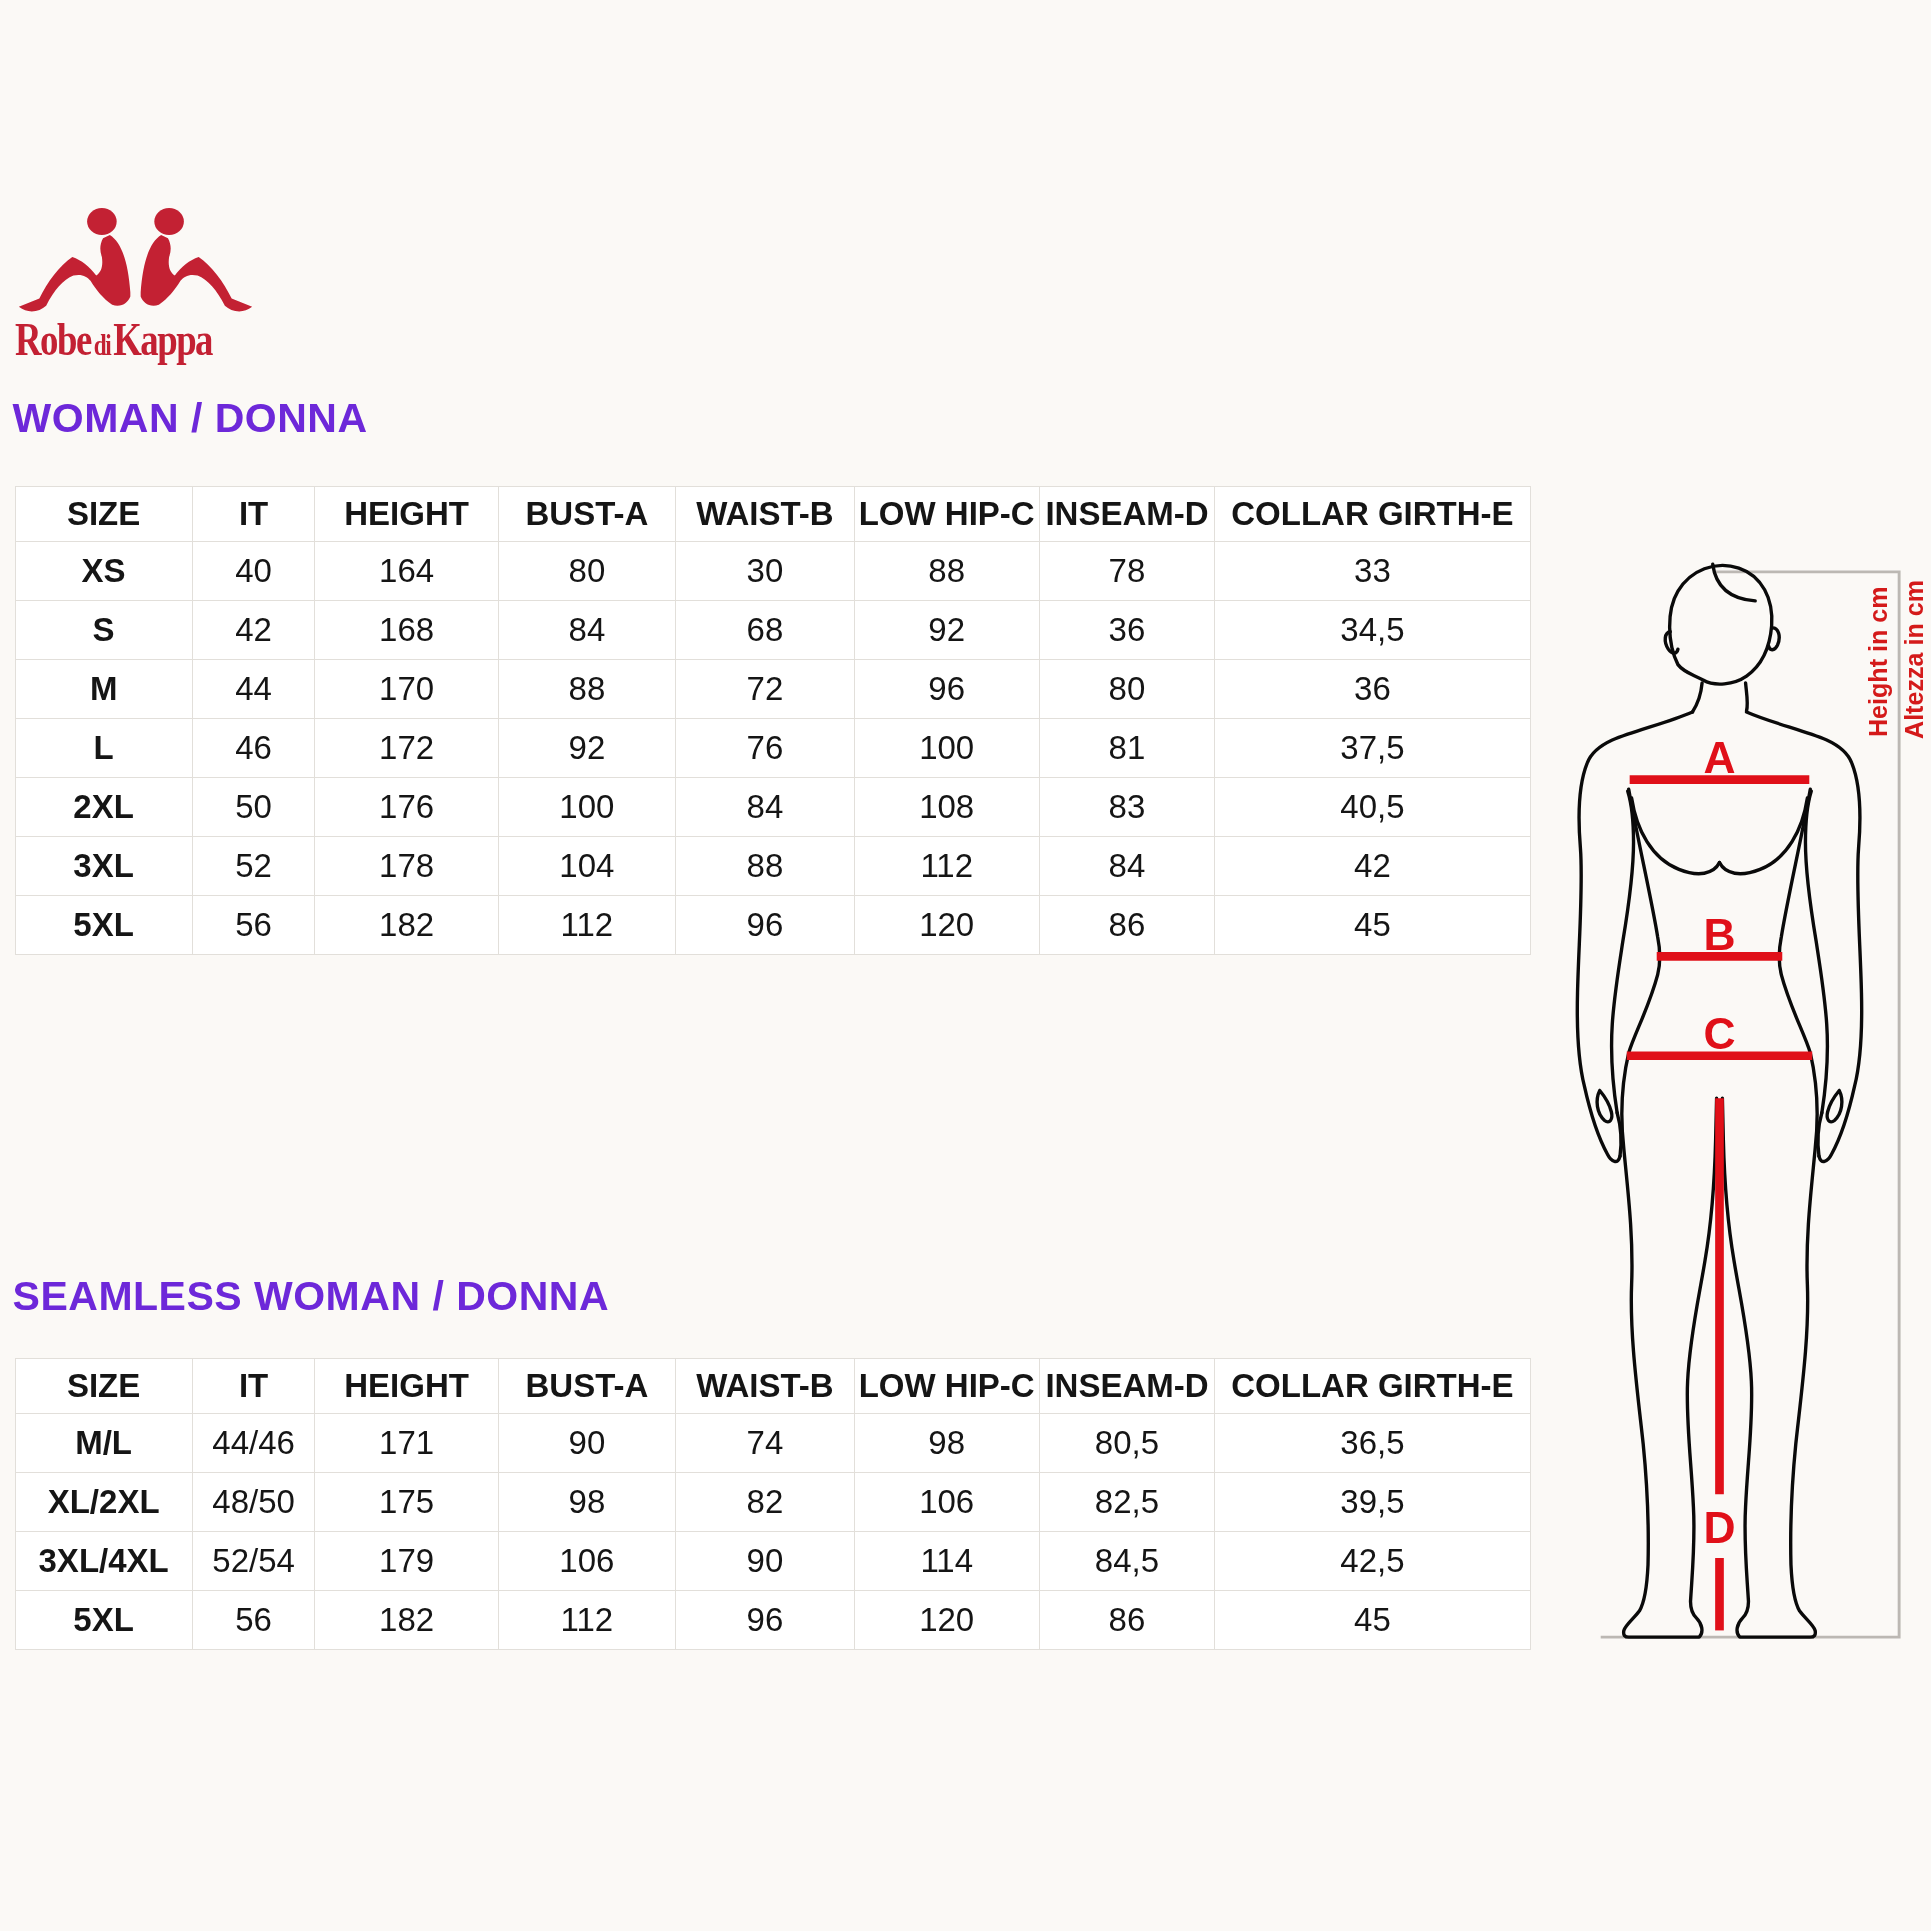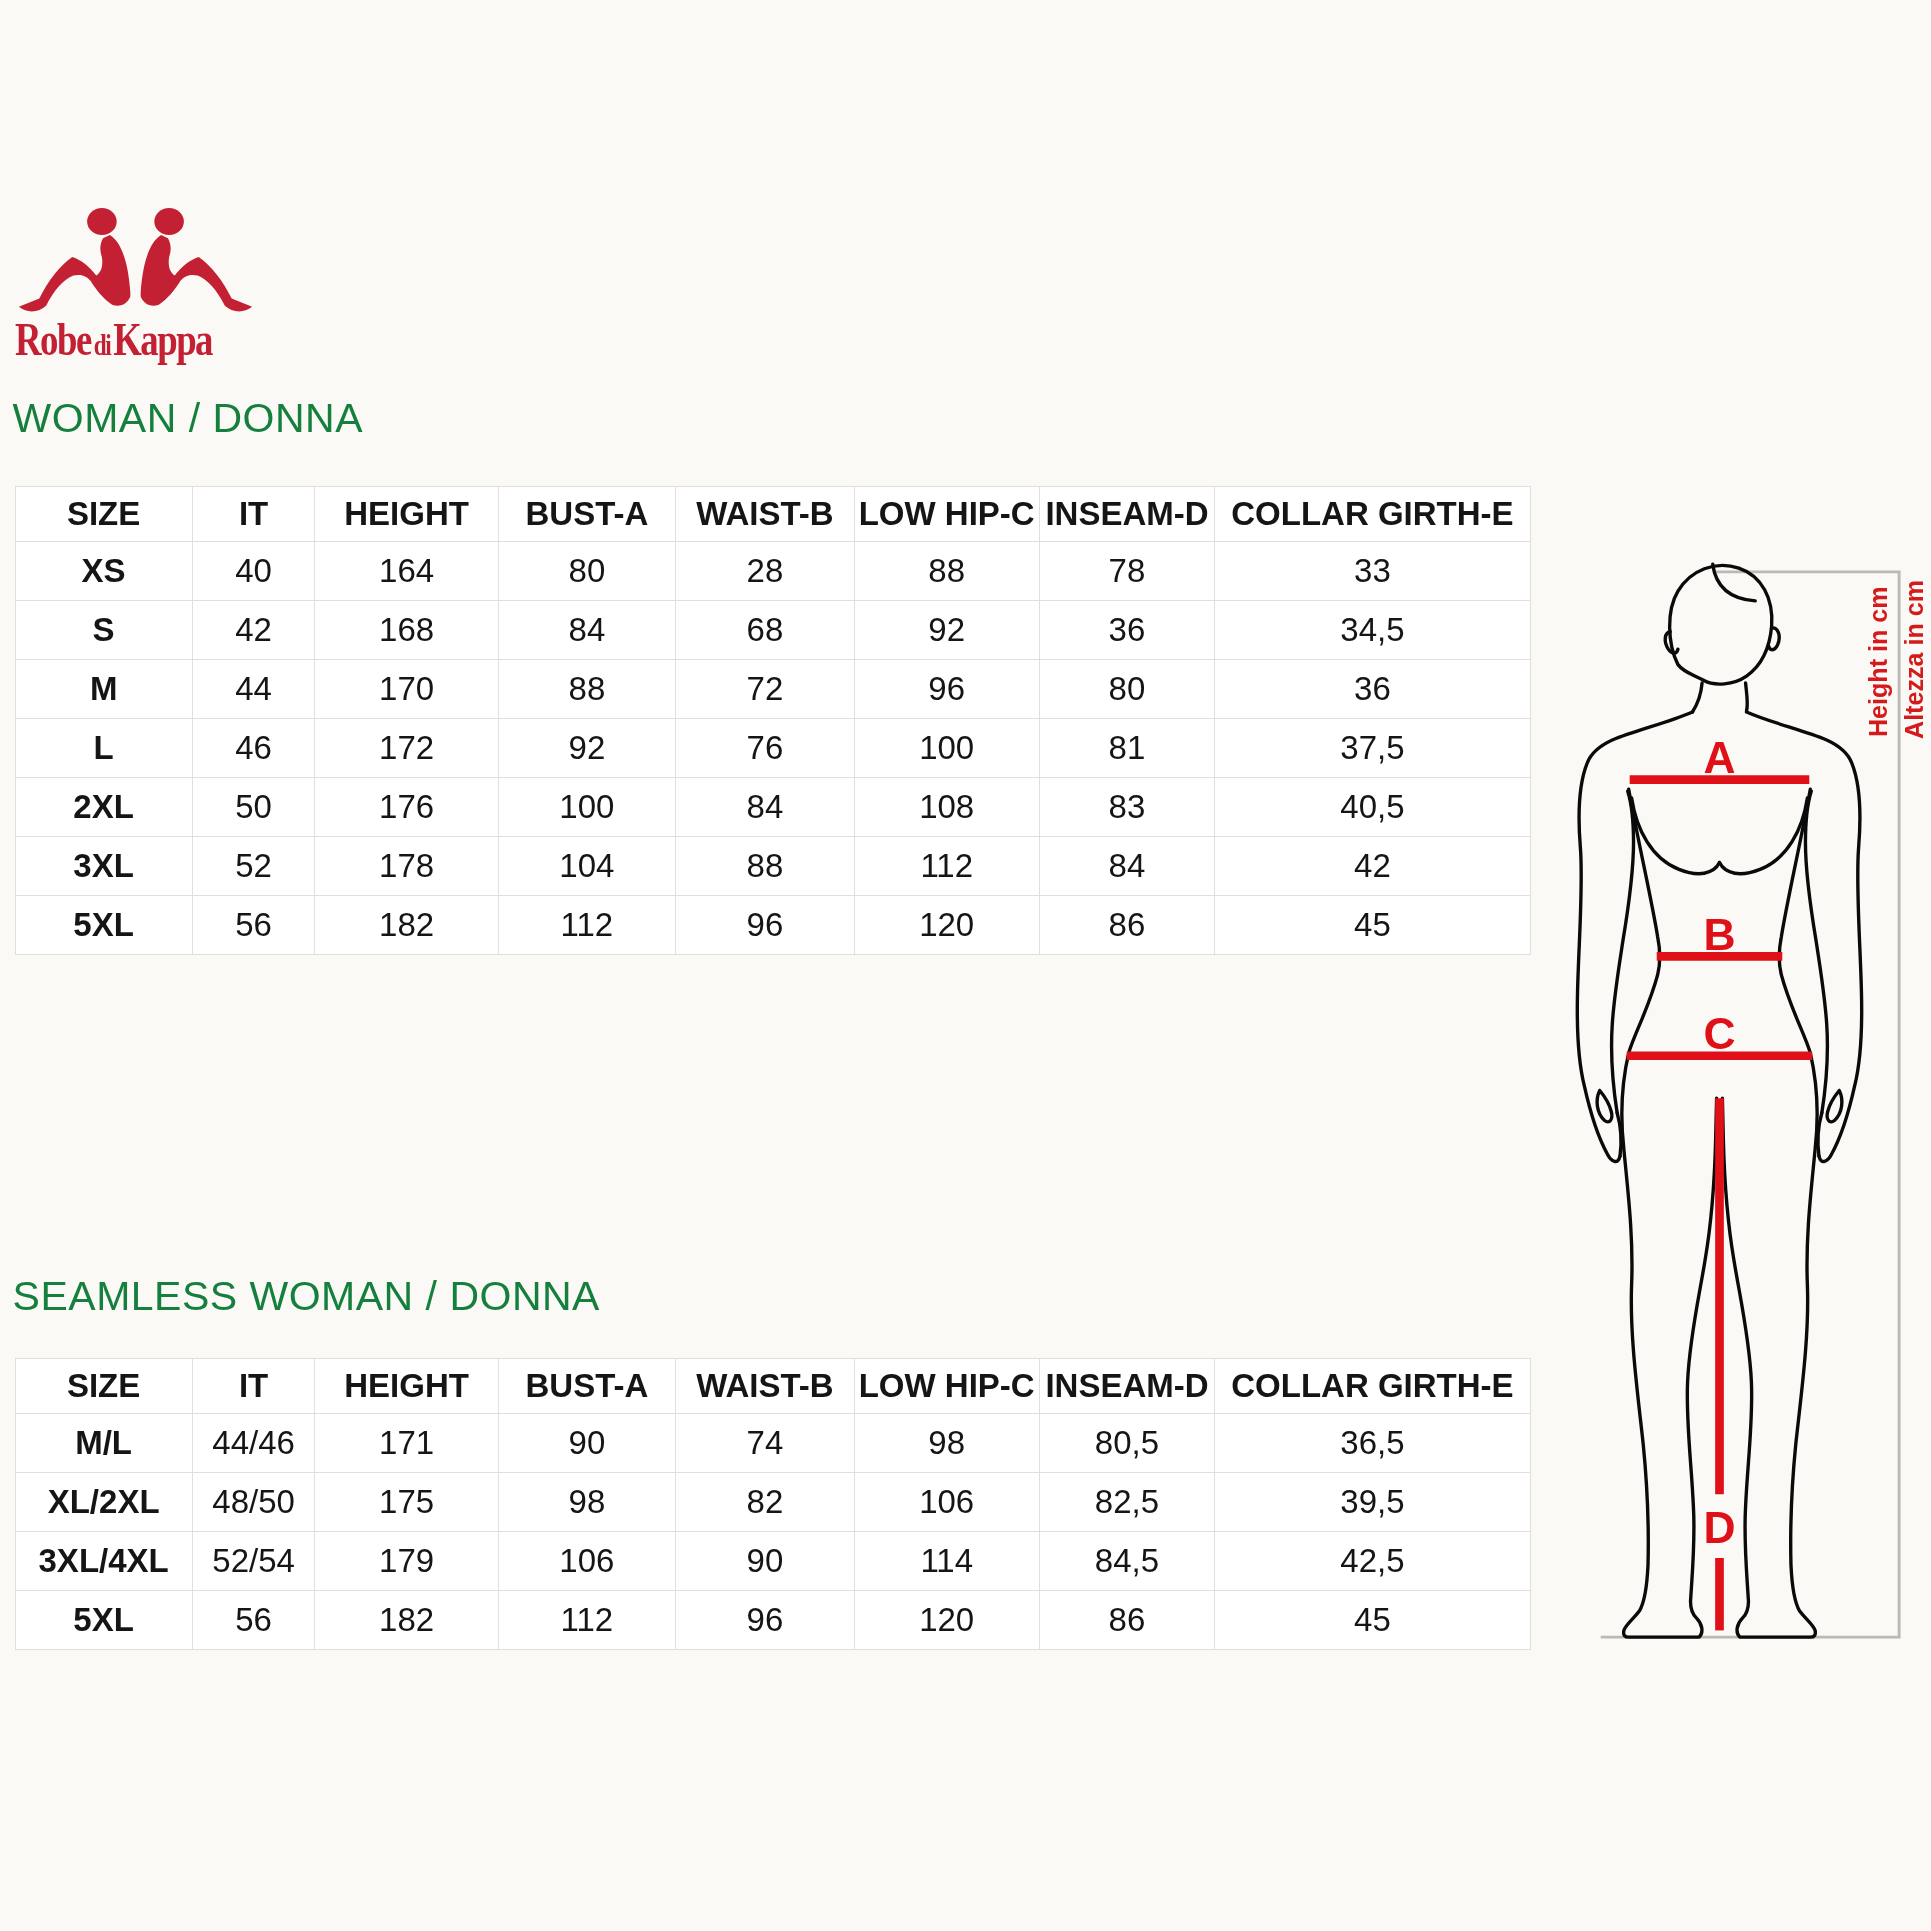--- a/index.html
+++ b/index.html
@@ -7,21 +7,21 @@
   .page{position:relative;width:1931px;height:1684px;overflow:hidden;}
 
   
   .logo{position:absolute;left:14.5px;top:203px;width:243px;}
   .logo svg{display:block;width:241px;height:110px;}
   .logo-text{margin-top:3.9px;white-space:nowrap;font-family:"Liberation Serif",serif;font-weight:bold;
              font-size:46px;line-height:1;letter-spacing:-1.9px;transform:scaleX(0.80);transform-origin:0 50%;}
   .logo-text .di{font-size:29px;padding:0 3.9px;}
 
   
-  .sec-title{position:absolute;left:12.6px;margin:0;font-size:41px;font-weight:normal;color:#15803d;
+  .sec-title{position:absolute;left:12.6px;margin:0;font-size:41px;font-weight:bold;color:#6d28d9;
              letter-spacing:0.5px;line-height:1;white-space:nowrap;}
   #title-woman{top:398px;}
   #title-seamless{top:1276px;}
 
   
   table.size-table{position:absolute;left:14.5px;width:1516px;border-collapse:collapse;table-layout:fixed;}
   #table-woman{top:486px;}
   #table-seamless{top:1358px;}
   .size-table th,.size-table td{border:1.9px solid #e2dfda;background:#ffffff;text-align:center;
                                 vertical-align:middle;padding:0 1.9px;overflow:hidden;white-space:nowrap;}
@@ -89,21 +89,21 @@
           <th>INSEAM-D</th>
           <th>COLLAR GIRTH-E</th>
         </tr>
       </thead>
     <tbody>
         <tr>
           <td>XS</td>
           <td>40</td>
           <td>164</td>
           <td>80</td>
-          <td>28</td>
+          <td>30</td>
           <td>88</td>
           <td>78</td>
           <td>33</td>
         </tr>
         <tr>
           <td>S</td>
           <td>42</td>
           <td>168</td>
           <td>84</td>
           <td>68</td>

